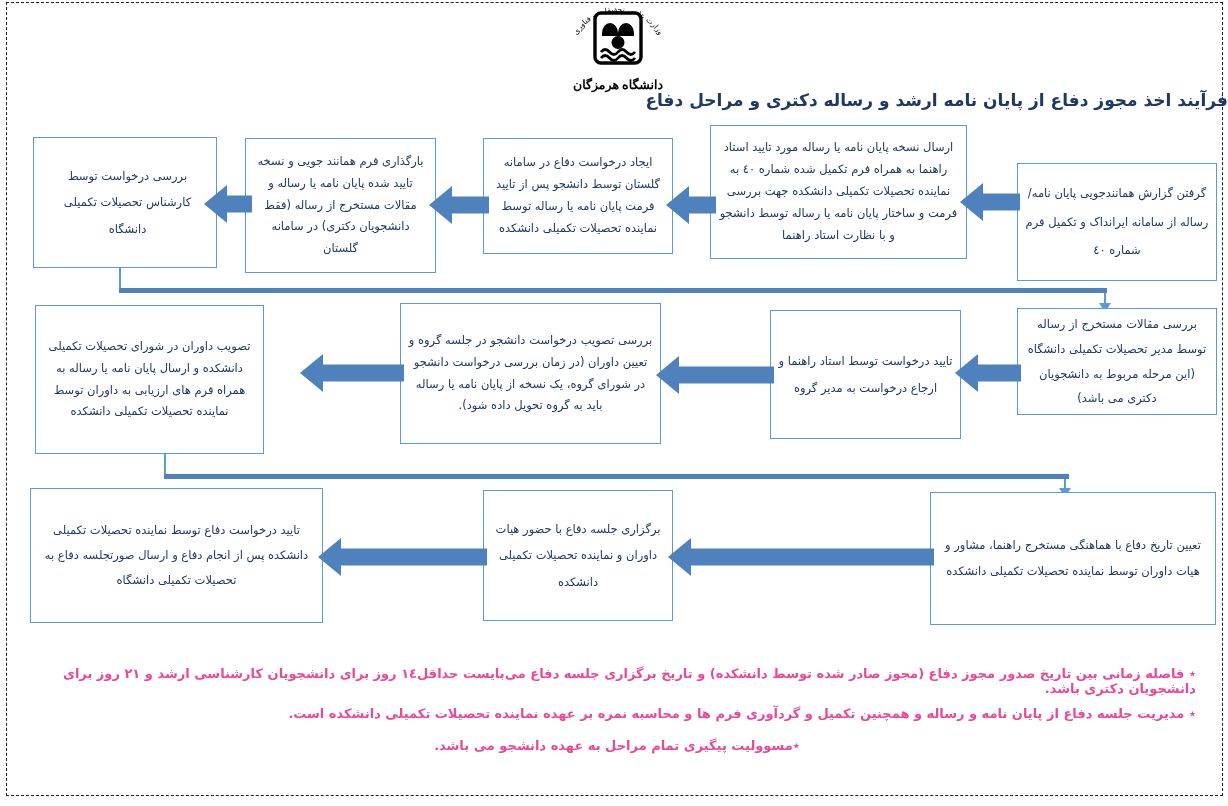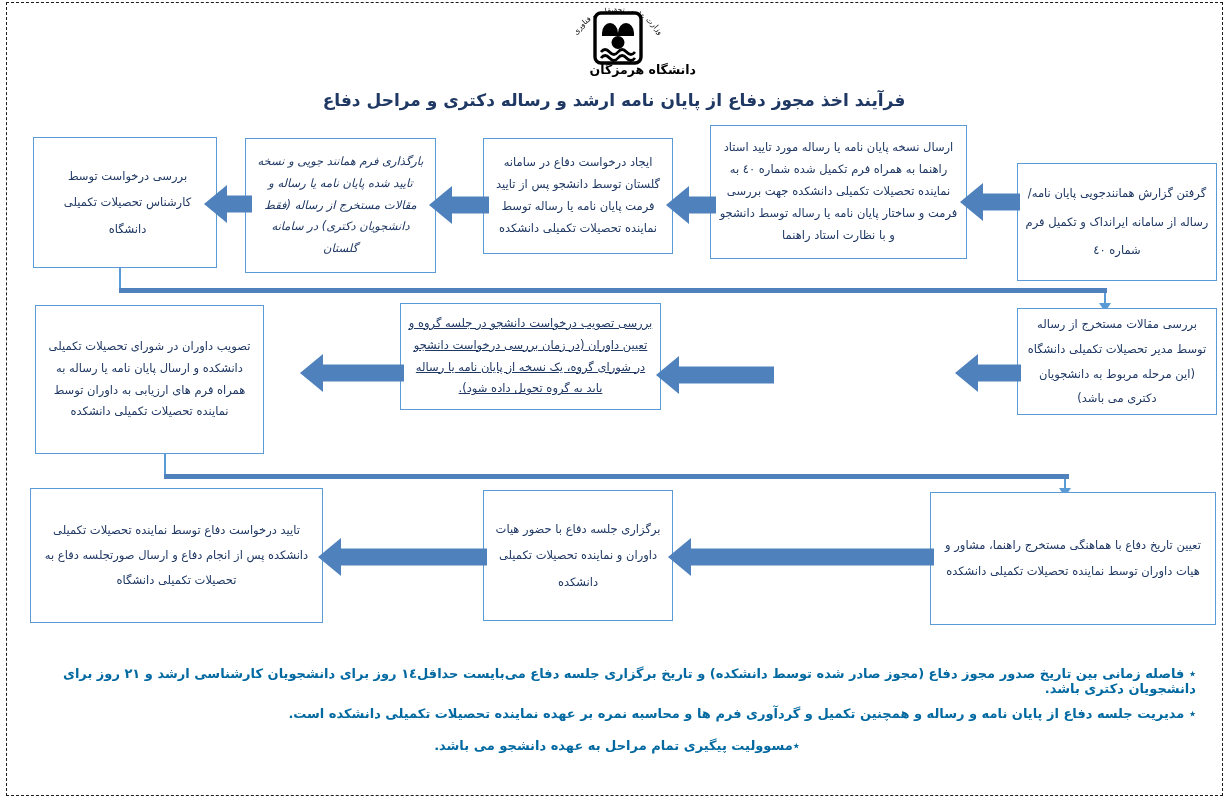--- a/index.html
+++ b/index.html
@@ -12,23 +12,23 @@
     direction:rtl;
     overflow:hidden;
   }
   .page-border{
     position:absolute;left:6px;top:2px;right:5px;bottom:10px;
     border:1.6px dashed #1c1c1c;
     pointer-events:none;
   }
   
   .logo-wrap{position:absolute;left:540px;top:2px;width:156px;text-align:center;}
-  .logo-caption{position:absolute;left:540px;top:62px;width:156px;text-align:right;
-    font-size:12.5px;font-weight:bold;color:#000;}
-  .doc-title{position:absolute;left:0;top:90px;width:100%;text-align:center;
+  .logo-caption{position:absolute;left:540px;top:77px;width:156px;text-align:center;
+    font-size:12.5px;font-weight:bold;color:#000;font-family:Liberation Serif, serif;}
+  .doc-title{position:absolute;left:0;top:90px;width:100%;
     font-size:17px;font-weight:bold;color:#1F3864;}
   
   .fbox{
     position:absolute;background:#fff;border:1.6px solid #5B9BD5;
     box-sizing:border-box;display:flex;align-items:center;justify-content:center;
     text-align:center;padding:3px 7px;color:#1F3864;
     font-size:11.5px;line-height:1.9;overflow:hidden;
   }
   
   .block-arrow{position:absolute;height:38px;}
@@ -44,21 +44,21 @@
   
   .conn-v{position:absolute;width:2px;background:#5B9BD5;}
   .conn-h{position:absolute;height:5px;background:#4F81BD;}
   .down-head{
     position:absolute;width:0;height:0;
     border-left:6px solid transparent;border-right:6px solid transparent;
     border-top:9px solid #5B9BD5;
   }
   
   .note{position:absolute;left:38px;right:32px;font-size:13px;font-weight:bold;
-    color:#0369a1;text-align:right;}
+    color:#ec4899;text-align:right;}
   .note.center{text-align:center;}
 </style>
 </head>
 <body>
 
 <div class="page">
   <div class="page-border"></div>
 
   <div class="logo-wrap">
     <svg width="156" height="66" viewBox="0 0 156 66">
@@ -75,21 +75,21 @@
       <path d="M61 56 q4 -5 8.5 0 t8.5 0 t8.5 0 t8.5 0" stroke="#000" stroke-width="2.8" fill="none"></path>
     </svg>
   </div>
   <div class="logo-caption">دانشگاه هرمزگان</div>
 
   <div class="doc-title">فرآیند اخذ مجوز دفاع از پایان نامه ارشد و رساله دکتری و مراحل دفاع</div>
 
   <div class="fbox" style="left:1017px;top:137px;width:200px;height:118px;line-height:2.5;margin-top:26px;">گرفتن گزارش همانندجویی  پایان نامه/ رساله از سامانه ایرانداک و تکمیل فرم شماره ٤٠</div>
   <div class="fbox" style="left:710px;top:125px;width:257px;height:134px;">ارسال نسخه پایان نامه یا رساله مورد تایید استاد راهنما به همراه فرم تکمیل شده شماره ٤٠ به نماینده تحصیلات تکمیلی دانشکده جهت بررسی فرمت و ساختار پایان نامه یا رساله توسط دانشجو و با نظارت استاد راهنما</div>
   <div class="fbox" style="left:483px;top:138px;width:190px;height:116px;">ایجاد درخواست دفاع در سامانه گلستان توسط دانشجو پس از تایید فرمت پایان نامه یا رساله توسط نماینده تحصیلات تکمیلی دانشکده</div>
-  <div class="fbox" style="left:245px;top:138px;width:191px;height:135px;font-style:italic;">بارگذاری فرم همانند جویی و نسخه تایید شده پایان نامه یا رساله و مقالات مستخرج از رساله (فقط دانشجویان دکتری) در سامانه گلستان</div>
+  <div class="fbox" style="left:245px;top:138px;width:191px;height:135px;">بارگذاری فرم همانند جویی و نسخه تایید شده پایان نامه یا رساله و مقالات مستخرج از رساله (فقط دانشجویان دکتری) در سامانه گلستان</div>
   <div class="fbox" style="left:33px;top:137px;width:184px;height:131px;line-height:2.3;padding-left:12px;">بررسی درخواست توسط کارشناس تحصیلات تکمیلی دانشگاه</div>
 
   <div class="block-arrow" style="left:960px;top:183px;width:60px;">
       <span class="head"></span>
       <span class="body"></span>
     </div>
   <div class="block-arrow" style="left:666px;top:186px;width:50px;">
       <span class="head"></span>
       <span class="body"></span>
     </div>
@@ -101,21 +101,22 @@
       <span class="head"></span>
       <span class="body"></span>
     </div>
 
   <div class="conn-v" style="left:119px;top:267px;height:23px;"></div>
   <div class="conn-h" style="left:119px;top:288px;width:988px;"></div>
   <div class="conn-v" style="left:1104px;top:293px;height:11px;"></div>
   <div class="down-head" style="left:1099px;top:303px;"></div>
 
   <div class="fbox" style="left:1017px;top:308px;width:200px;height:107px;line-height:2.15;">بررسی مقالات مستخرج از رساله توسط مدیر تحصیلات تکمیلی دانشگاه (این مرحله مربوط به دانشجویان دکتری می باشد)</div>
-  <div class="fbox" style="left:400px;top:303px;width:261px;height:107px;text-decoration:underline;">بررسی تصویب درخواست دانشجو در جلسه گروه و تعیین داوران (در زمان بررسی درخواست دانشجو در شورای گروه، یک نسخه از پایان نامه یا رساله باید به گروه تحویل داده شود).</div>
+  <div class="fbox" style="left:770px;top:310px;width:191px;height:129px;line-height:2.3;">تایید درخواست توسط استاد راهنما و ارجاع درخواست به مدیر گروه</div>
+  <div class="fbox" style="left:400px;top:303px;width:261px;height:141px;">بررسی تصویب درخواست دانشجو در جلسه گروه و تعیین داوران (در زمان بررسی درخواست دانشجو در شورای گروه، یک نسخه از پایان نامه یا رساله باید به گروه تحویل داده شود).</div>
   <div class="fbox" style="left:35px;top:305px;width:229px;height:149px;">تصویب داوران در شورای تحصیلات تکمیلی دانشکده و ارسال پایان نامه یا رساله به همراه فرم های ارزیابی به داوران توسط نماینده تحصیلات تکمیلی دانشکده</div>
 
   <div class="block-arrow" style="left:955px;top:354px;width:66px;">
       <span class="head"></span>
       <span class="body"></span>
     </div>
   <div class="block-arrow" style="left:656px;top:356px;width:118px;">
       <span class="head"></span>
       <span class="body"></span>
     </div>

